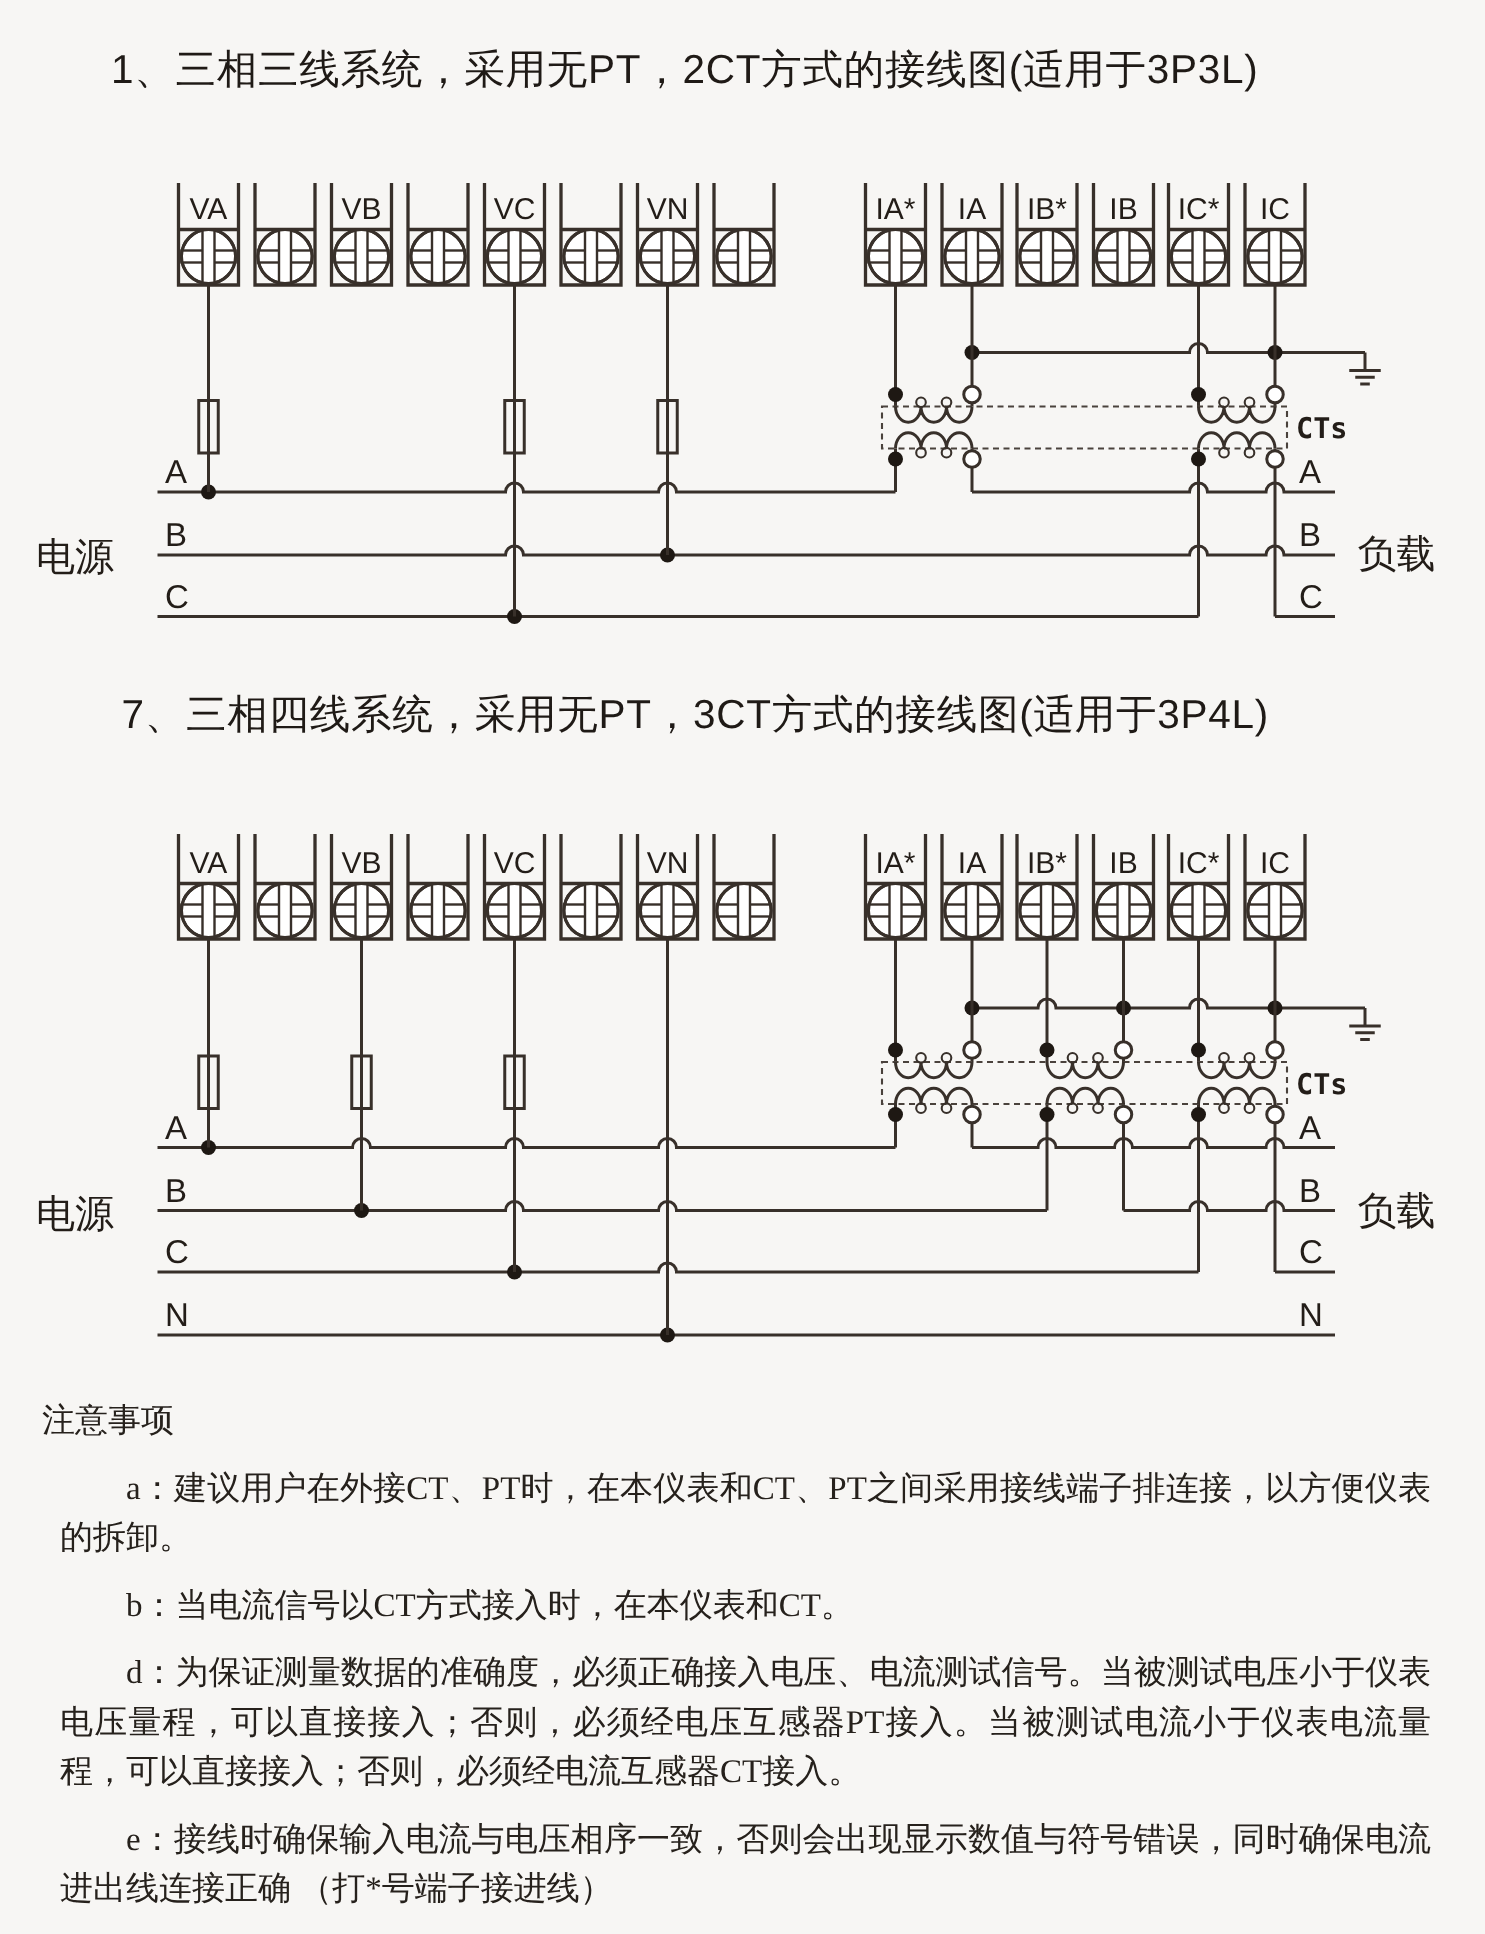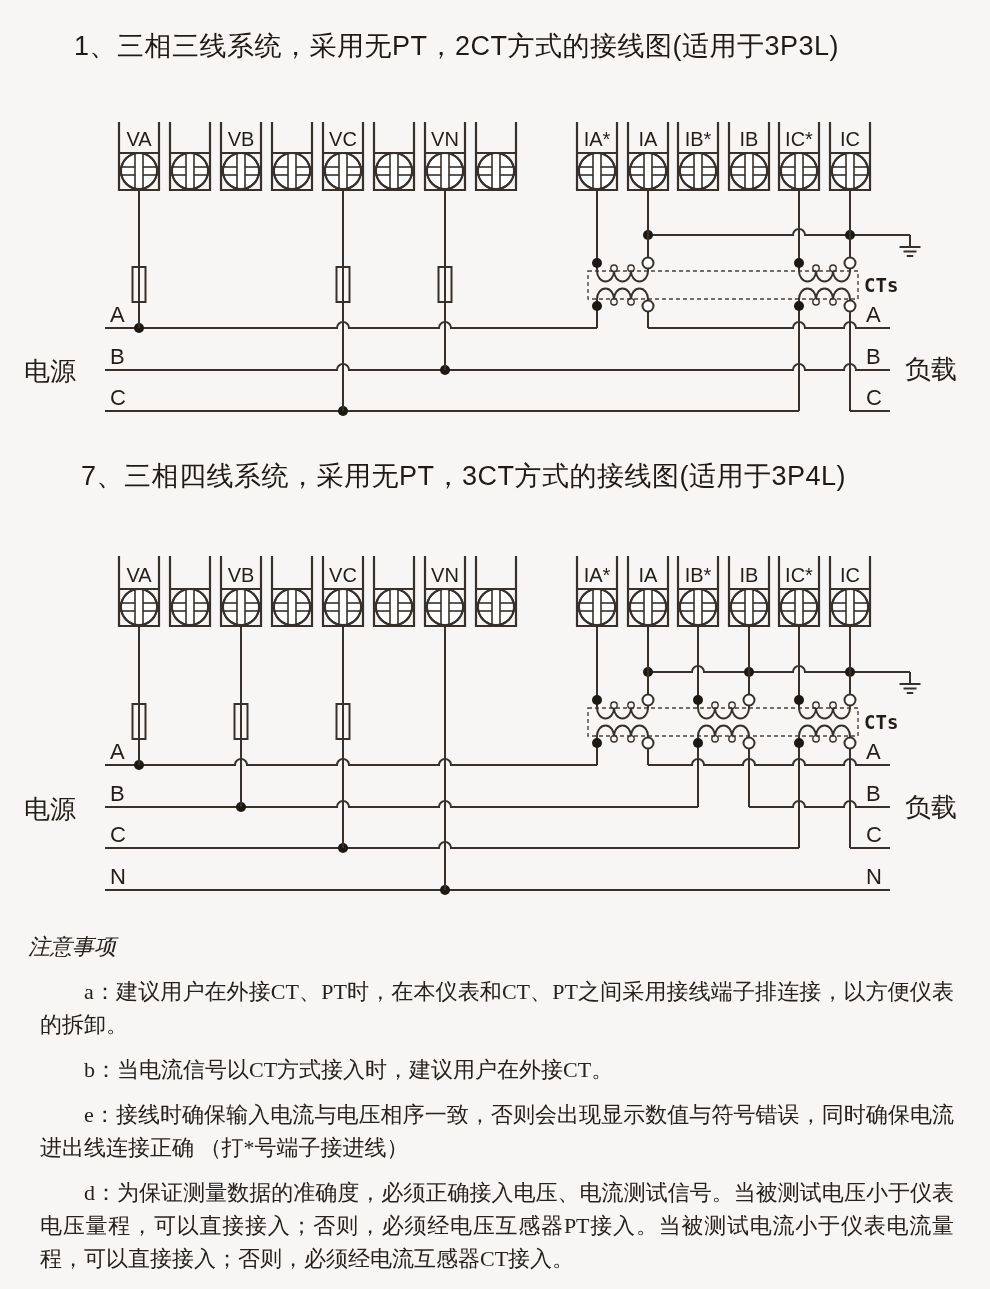--- a/index.html
+++ b/index.html
@@ -4,21 +4,21 @@
 <style>
   html,body{margin:0;padding:0;}
   body{width:990px;height:1289px;background:#f7f6f4;position:relative;overflow:hidden;
        font-family:"Liberation Sans",sans-serif;}
   .title{position:absolute;font-size:27px;font-weight:500;color:#1f1a16;
          letter-spacing:.5px;white-space:nowrap;margin-left:41px;}
   #t1{left:33px;top:28px;}
   #t2{left:40px;top:458px;}
   #notes{position:absolute;left:28px;top:930px;width:938px;
          font-family:"Liberation Serif",serif;font-size:22px;line-height:33px;color:#26211c;}
-  #notes .h{text-indent:0;font-style:italic;}
+  #notes .h{text-indent:0;}
   #notes p{margin:12px;text-indent:2em;text-align:justify;}
   #wiring{position:absolute;left:0;top:0;}
   
   .w{stroke:#38302a;stroke-width:2;fill:none;}
   .w22{stroke-width:2.2;}
   .dot{fill:#1e1813;stroke:none;}
   .oc{fill:#ffffff;stroke:#38302a;stroke-width:2;}
   .bar{fill:#ffffff;stroke:#38302a;stroke-width:1.6;}
   .ring{fill:none;stroke:#38302a;stroke-width:2;}
   .fuse{fill:none;stroke:#38302a;stroke-width:2;}
@@ -439,17 +439,17 @@
       <text x="864" y="729" class="cts">CTs</text>
       <text x="24" y="818" class="big">电源</text>
       <text x="905" y="816" class="big">负载</text>
     </g>
   </svg>
 
 <div id="notes">
   <div class="h">注意事项</div>
   <div id="notes-items">
       <p>a：建议用户在外接CT、PT时，在本仪表和CT、PT之间采用接线端子排连接，以方便仪表的拆卸。</p>
-      <p>b：当电流信号以CT方式接入时，建议用户在外接CT。</p>
+      <p>b：当电流信号以CT方式接入时，在本仪表和CT。</p>
+      <p>d：为保证测量数据的准确度，必须正确接入电压、电流测试信号。当被测试电压小于仪表电压量程，可以直接接入；否则，必须经电压互感器PT接入。当被测试电流小于仪表电流量程，可以直接接入；否则，必须经电流互感器CT接入。</p>
       <p>e：接线时确保输入电流与电压相序一致，否则会出现显示数值与符号错误，同时确保电流进出线连接正确 （打*号端子接进线）</p>
-      <p>d：为保证测量数据的准确度，必须正确接入电压、电流测试信号。当被测试电压小于仪表电压量程，可以直接接入；否则，必须经电压互感器PT接入。当被测试电流小于仪表电流量程，可以直接接入；否则，必须经电流互感器CT接入。</p>
     </div>
 </div>
 
 </body></html>

